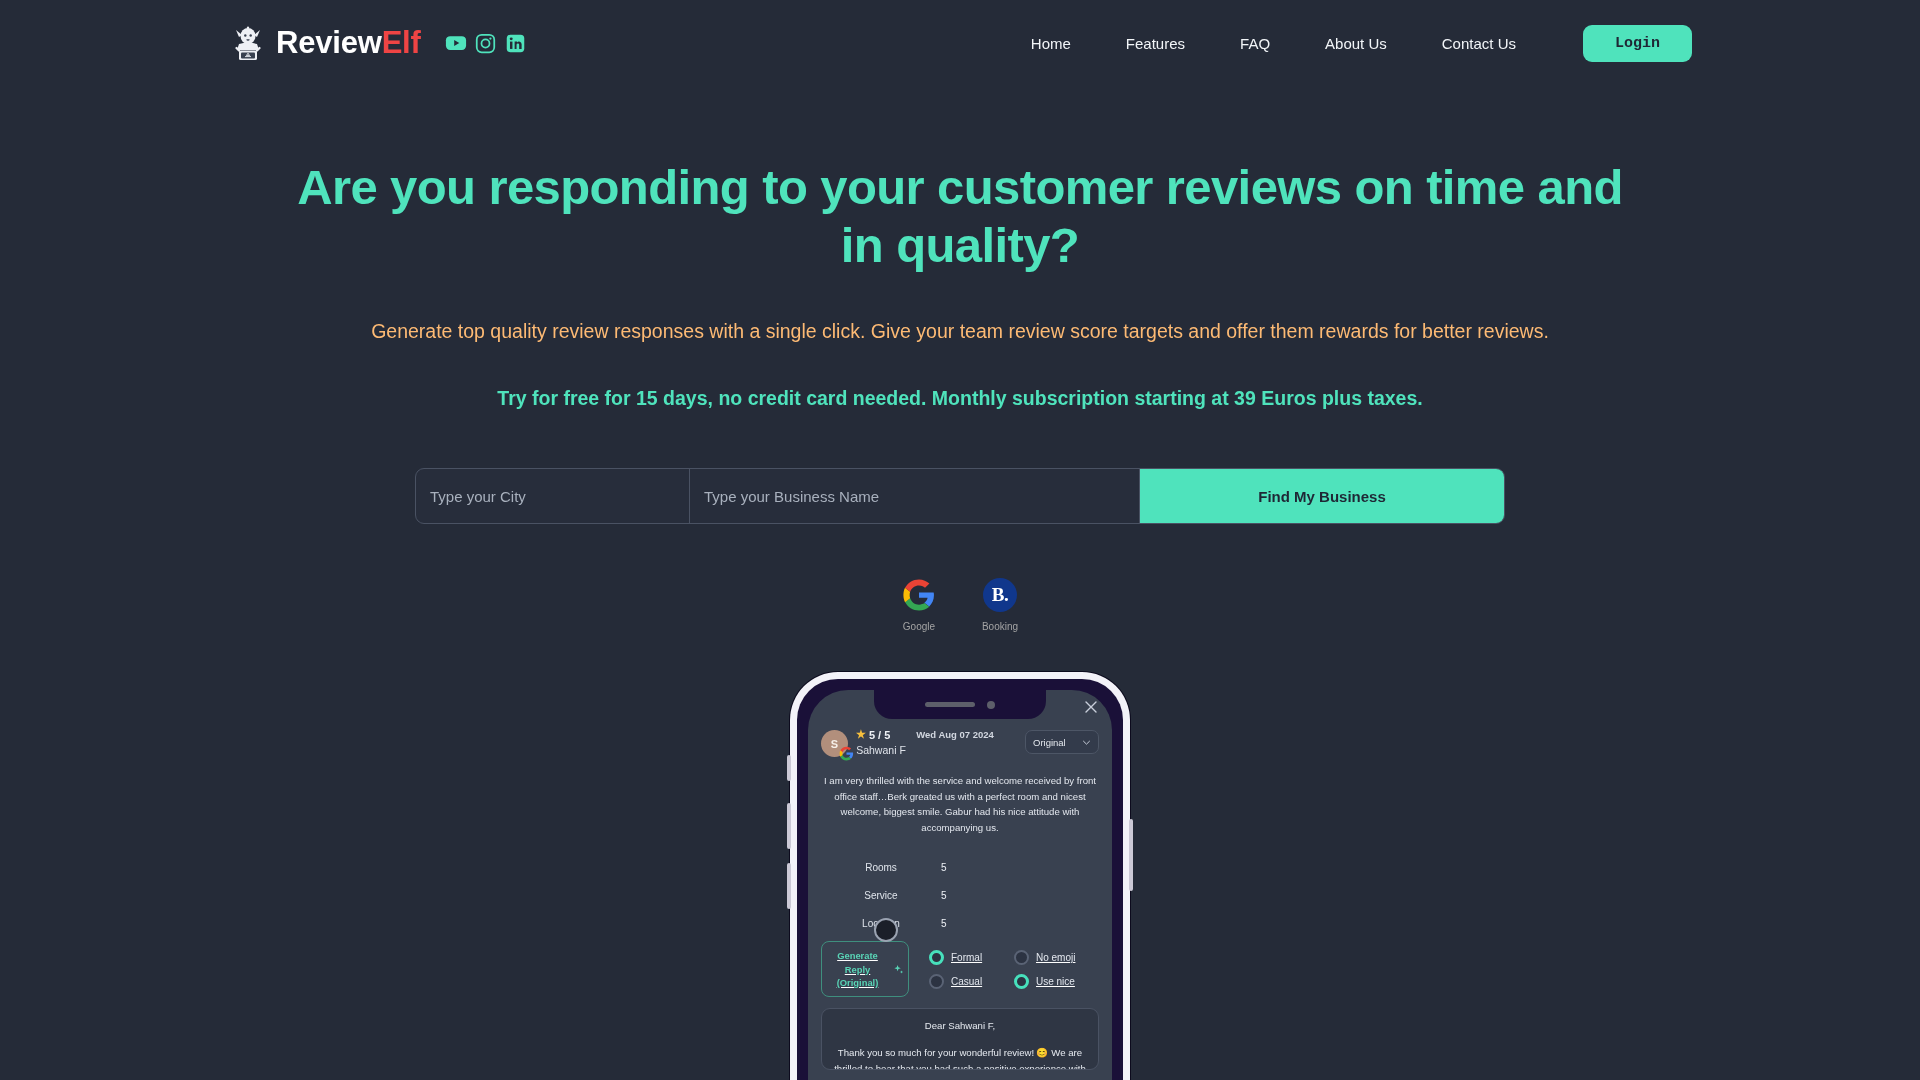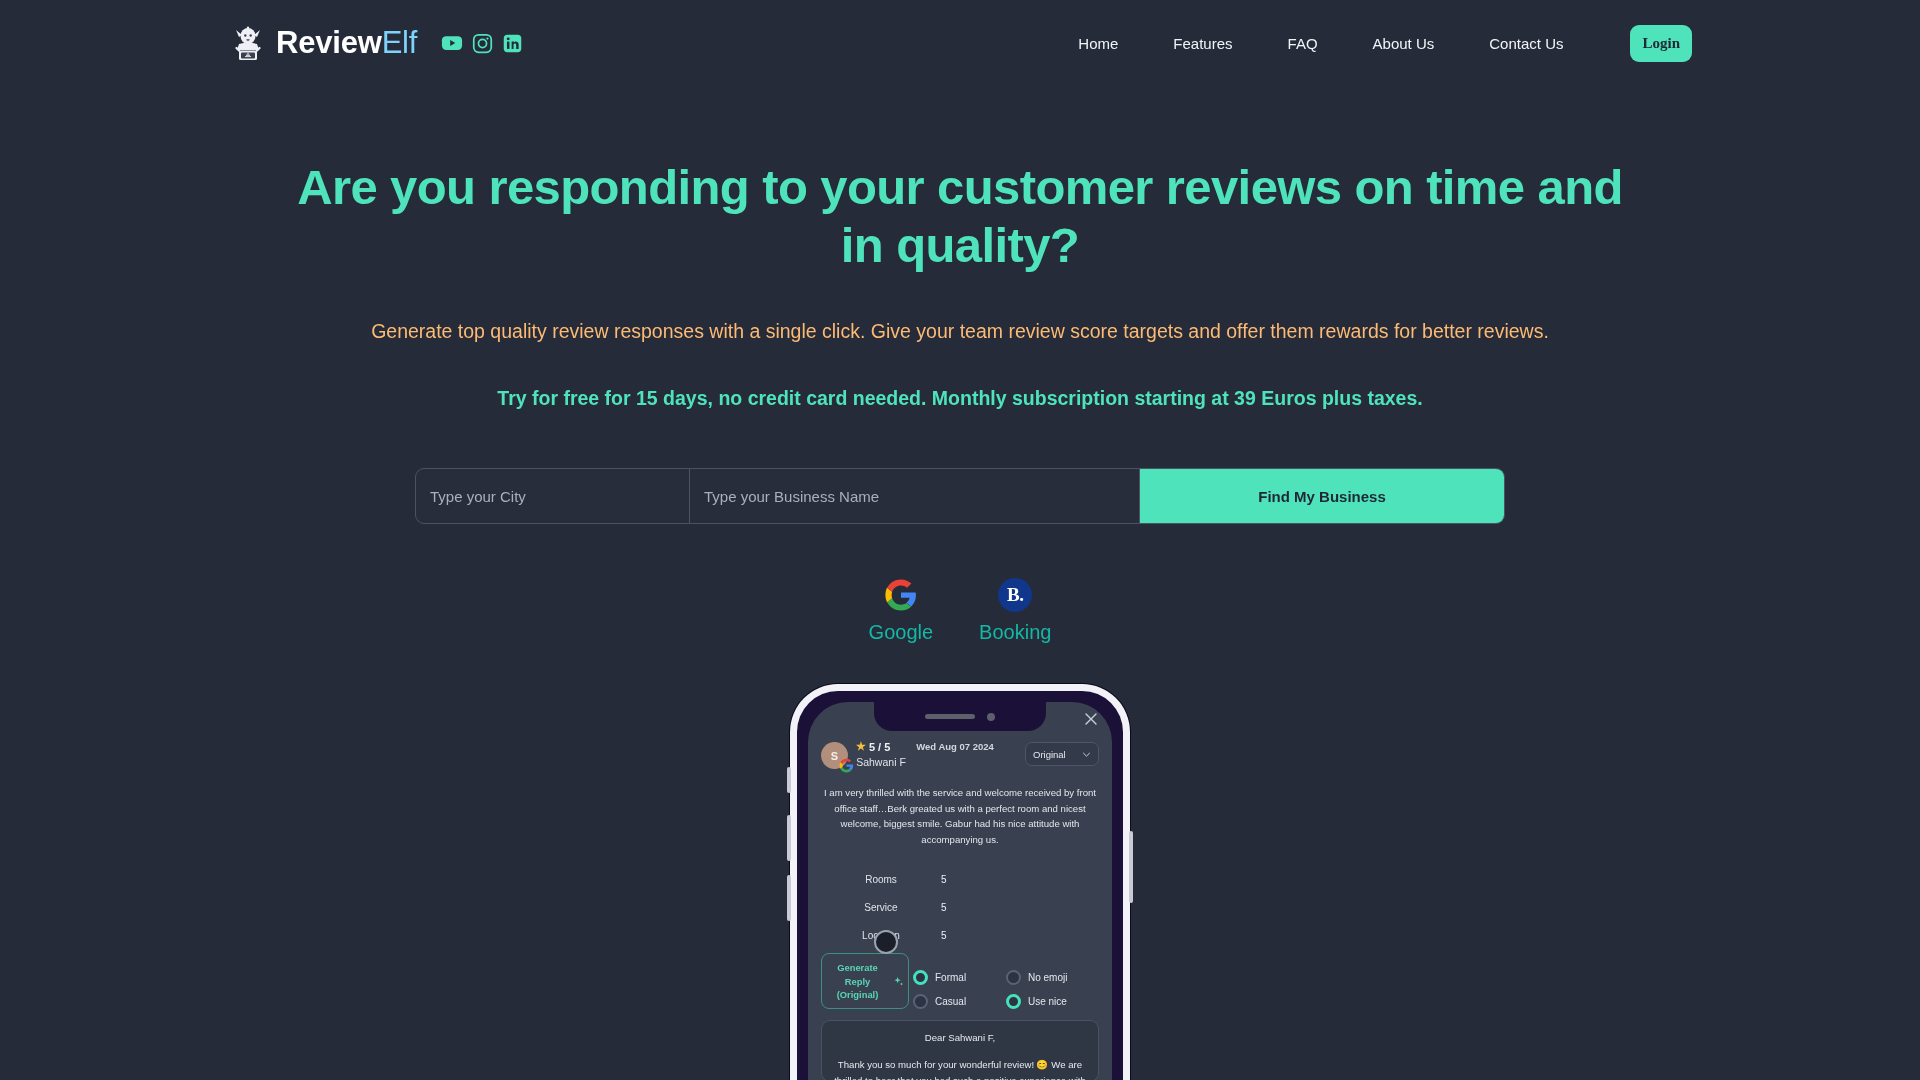--- a/index.html
+++ b/index.html
@@ -41,21 +41,21 @@
   .elf-mark { width: 40px; height: 42px; display: block; }
 
   .logo-text {
     font-size: 31px;
     letter-spacing: -0.2px;
     color: #ffffff;
     white-space: nowrap;
     font-family: "Liberation Sans", sans-serif;
   }
   .logo-text .lt-bold { font-weight: 700; }
-  .logo-text .lt-light { font-weight: 400; color: #7dd3fc; }
+  .logo-text .lt-light { font-weight: 700; color: #ef4444; }
 
   .socials { display: flex; align-items: center; gap: 8px; margin-left: 6px; }
   .social-icon {
     width: 22px; height: 22px;
     display: flex; align-items: center; justify-content: center;
     cursor: pointer;
   }
   .social-icon svg { display: block; }
 
   .nav {
@@ -75,23 +75,23 @@
   }
 
   .login-btn {
     margin-left: 12px;
     background: #4fe3bc;
     color: #1f2735;
     border: none;
     border-radius: 9px;
     font-size: 15px;
     font-weight: 700;
-    padding: 10px 12px;
-    cursor: pointer;
-    font-family: Liberation Serif, serif;
+    padding: 10px 32px;
+    cursor: pointer;
+    font-family: Liberation Mono, monospace;
   }
 
   
   .hero { text-align: center; padding-top: 72px; }
 
   .hero-title {
     color: #4fe3bc;
     font-size: 49px;
     font-weight: 700;
     line-height: 1.19;
@@ -156,21 +156,21 @@
   
   .platforms {
     margin-top: 54px;
     display: flex;
     justify-content: center;
     gap: 46px;
   }
 
   .platform { display: flex; flex-direction: column; align-items: center; gap: 9px; cursor: pointer; }
   .platform-badge { width: 34px; height: 34px; display: flex; align-items: center; justify-content: center; }
-  .platform-label { font-size: 20px; color: #14b8a6; text-align: center; }
+  .platform-label { font-size: 10px; color: #a3a3a3; text-align: center; }
 
   .booking-circle {
     width: 34px; height: 34px; border-radius: 50%;
     background: #10378c;
     display: flex; align-items: center; justify-content: center;
     color: #ffffff; font-size: 19px; font-weight: 700;
     font-family: "Liberation Serif", serif;
     letter-spacing: -0.5px;
   }
 
@@ -298,21 +298,21 @@
   .cursor-dot {
     position: absolute;
     left: 66px; top: 228px;
     width: 24px; height: 24px;
     border-radius: 50%;
     background: #1b1f29;
     border: 2px solid #9aa2b1;
     z-index: 8;
   }
 
-  .controls { margin-top: 6px; display: flex; align-items: flex-end; gap: 4px; }
+  .controls { margin-top: 6px; display: flex; align-items: center; gap: 20px; text-decoration: underline; }
 
   .gen-btn {
     width: 88px;
     background: transparent;
     border: 1px solid #3f8f7e;
     border-radius: 8px;
     color: #59d4b6;
     font-size: 9.4px;
     font-weight: 700;
     line-height: 1.42;

